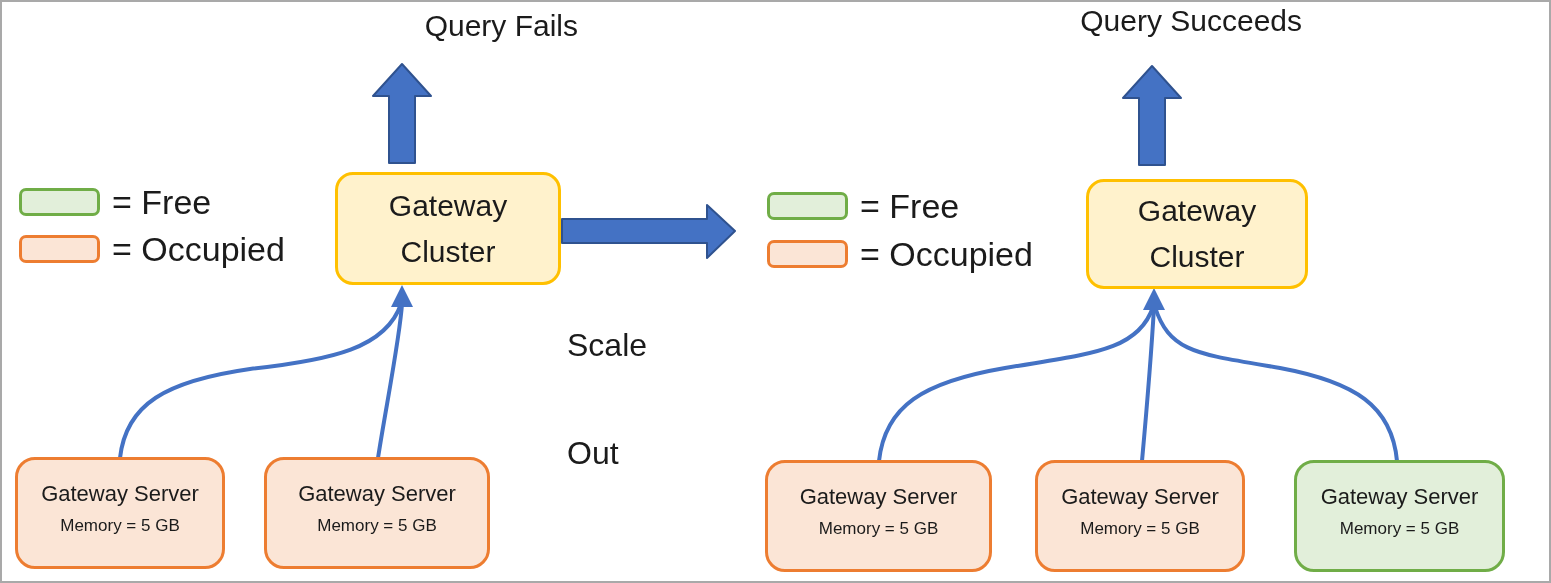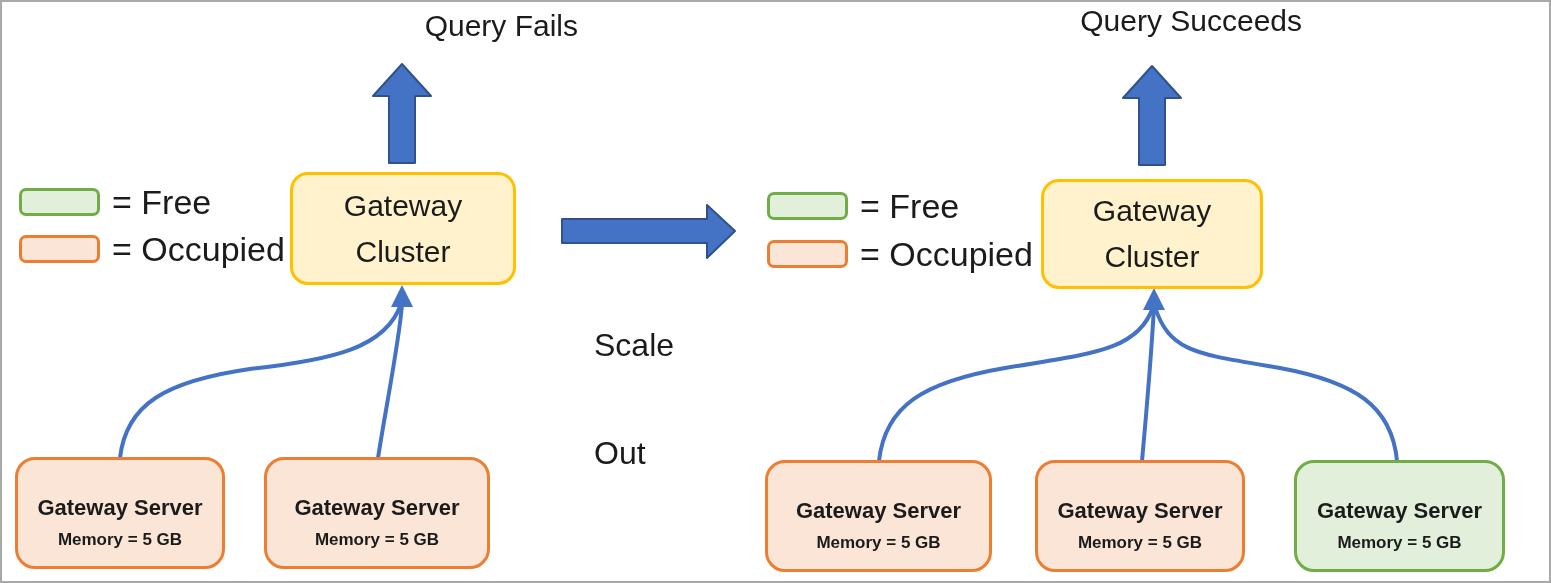--- a/index.html
+++ b/index.html
@@ -20,26 +20,26 @@
   .arrowhead{fill:var(--connector);stroke:none;}
   .block-arrow{fill:var(--arrow-fill);stroke:var(--arrow-outline);stroke-width:2;stroke-linejoin:round;}
   .title{
     position:absolute;text-align:right;font-size:30px;line-height:36px;
     color:var(--text);letter-spacing:0px;white-space:nowrap;
   }
   .cluster-box{
     position:absolute;background:var(--cluster-fill);
     border:3px solid var(--cluster-border);border-radius:18px;
     display:flex;flex-direction:column;align-items:center;justify-content:center;
-    font-size:30px;line-height:46px;text-align:center;box-sizing:border-box;
+    font-size:30px;line-height:46px;text-align:center;box-sizing:border-box;margin-left:45px;
   }
   .server-box{
     position:absolute;border-radius:20px;box-sizing:border-box;
     display:flex;flex-direction:column;align-items:center;justify-content:flex-end;
-    padding-bottom:10px;text-align:center;font-weight:bold;
+    padding-bottom:24px;text-align:center;
   }
   .server-occupied{background:var(--occupied-fill);border:3px solid var(--occupied-border);}
   .server-free{background:var(--free-fill);border:3px solid var(--free-border);}
   .server-line1{font-size:22px;line-height:30px;}
   .server-line2{font-size:17px;line-height:33px;}
   .legend-swatch{position:absolute;width:81px;height:28px;border-radius:7px;box-sizing:border-box;}
   .swatch-free{background:var(--free-fill);border:3px solid var(--free-border);}
   .swatch-occupied{background:var(--occupied-fill);border:3px solid var(--occupied-border);}
   .legend-label{position:absolute;font-size:34px;line-height:30px;white-space:nowrap;}
   .scale-label{position:absolute;font-size:32px;line-height:54px;white-space:pre-line;}
@@ -81,21 +81,21 @@
 
   <div class="server-box server-occupied" style="left:13px;top:455px;width:210px;height:112px;">
     <span class="server-line1">Gateway Server</span>
     <span class="server-line2">Memory = 5 GB</span>
   </div>
   <div class="server-box server-occupied" style="left:262px;top:455px;width:226px;height:112px;">
     <span class="server-line1">Gateway Server</span>
     <span class="server-line2">Memory = 5 GB</span>
   </div>
 
-  <div class="scale-label" style="left:592px;top:262px;">
+  <div class="scale-label" style="left:565px;top:262px;">
     <span>Scale</span><br>
     <span>Out</span>
   </div>
 
   <div class="title" style="left:1000px;top:1px;width:300px;">Query Succeeds</div>
 
   <div class="legend-swatch swatch-free" style="left:765px;top:190px;"></div>
   <div class="legend-label" style="left:858px;top:189px;">= Free</div>
   <div class="legend-swatch swatch-occupied" style="left:765px;top:238px;"></div>
   <div class="legend-label" style="left:858px;top:237px;">= Occupied</div>

